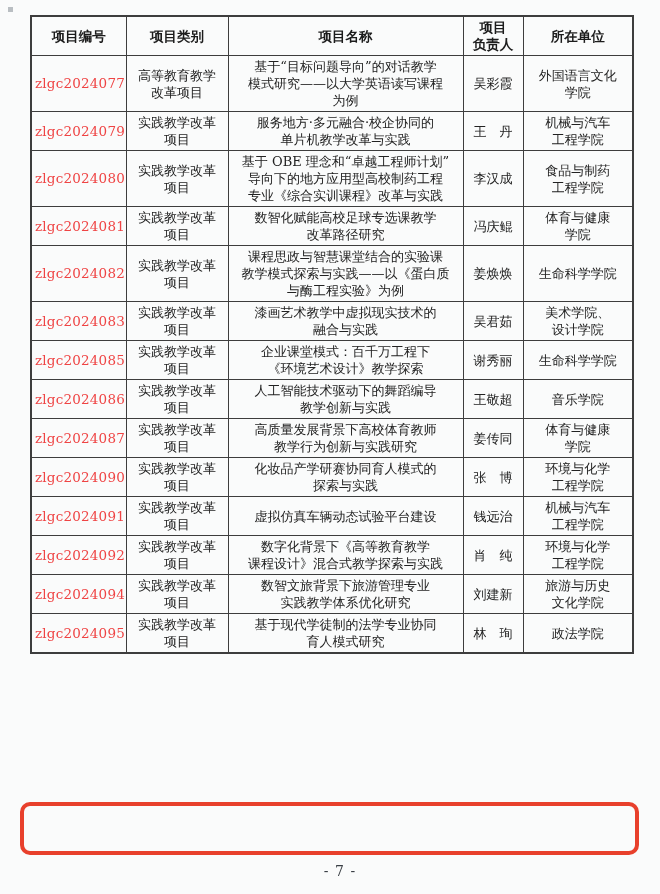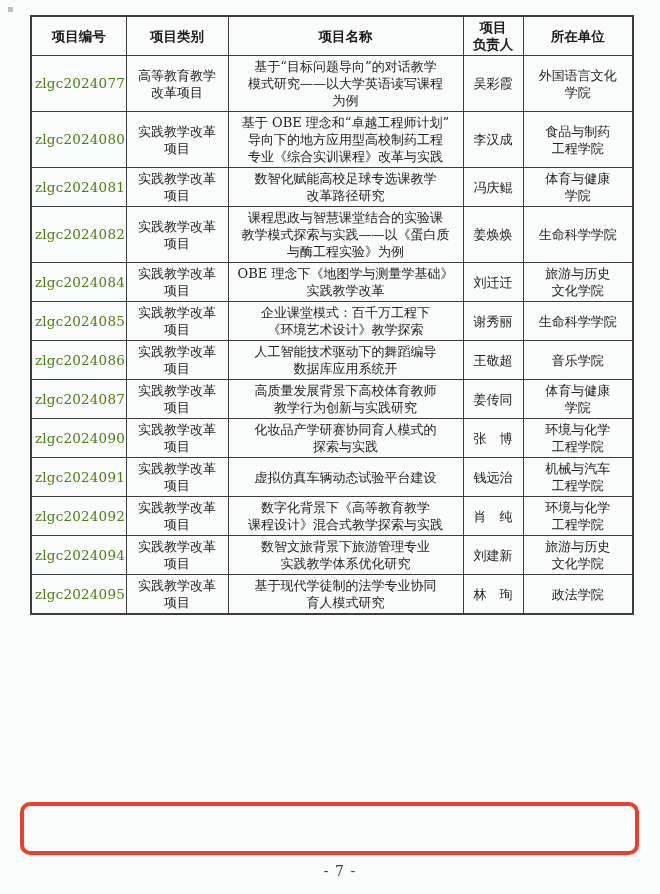--- a/index.html
+++ b/index.html
@@ -43,21 +43,21 @@
   }
   .project-table thead th {
     font-family: "Liberation Sans", "DejaVu Sans", sans-serif;
     font-weight: bold;
     font-size: 13.5px;
     color: #1c1c1c;
   }
   td.cell-code {
     font-size: 13.5px;
     letter-spacing: 0.2px;
-    color: #4d7c0f;
+    color: #ef4444;
   }
   .highlight-box {
     position: absolute;
     left: -10px;
     right: -7px;
     border: 4px solid #e8402c;
     border-radius: 10px;
     pointer-events: none;
     display: none;
   }
@@ -102,20 +102,30 @@
     <td class="cell-category">高等教育教学
 改革项目</td>
     <td class="cell-name">基于“目标问题导向”的对话教学
 模式研究——以大学英语读写课程
 为例</td>
     <td class="cell-leader">吴彩霞</td>
     <td class="cell-unit">外国语言文化
 学院</td>
   </tr>
           <tr>
+    <td class="cell-code">zlgc2024079</td>
+    <td class="cell-category">实践教学改革
+项目</td>
+    <td class="cell-name">服务地方·多元融合·校企协同的
+单片机教学改革与实践</td>
+    <td class="cell-leader">王　丹</td>
+    <td class="cell-unit">机械与汽车
+工程学院</td>
+  </tr>
+          <tr>
     <td class="cell-code">zlgc2024080</td>
     <td class="cell-category">实践教学改革
 项目</td>
     <td class="cell-name">基于 OBE 理念和“卓越工程师计划”
 导向下的地方应用型高校制药工程
 专业《综合实训课程》改革与实践</td>
     <td class="cell-leader">李汉成</td>
     <td class="cell-unit">食品与制药
 工程学院</td>
   </tr>
@@ -133,44 +143,44 @@
     <td class="cell-code">zlgc2024082</td>
     <td class="cell-category">实践教学改革
 项目</td>
     <td class="cell-name">课程思政与智慧课堂结合的实验课
 教学模式探索与实践——以《蛋白质
 与酶工程实验》为例</td>
     <td class="cell-leader">姜焕焕</td>
     <td class="cell-unit">生命科学学院</td>
   </tr>
           <tr>
-    <td class="cell-code">zlgc2024084</td>
-    <td class="cell-category">实践教学改革
-项目</td>
-    <td class="cell-name">OBE 理念下《地图学与测量学基础》
-实践教学改革</td>
-    <td class="cell-leader">刘迁迁</td>
-    <td class="cell-unit">旅游与历史
-文化学院</td>
+    <td class="cell-code">zlgc2024083</td>
+    <td class="cell-category">实践教学改革
+项目</td>
+    <td class="cell-name">漆画艺术教学中虚拟现实技术的
+融合与实践</td>
+    <td class="cell-leader">吴君茹</td>
+    <td class="cell-unit">美术学院、
+设计学院</td>
   </tr>
           <tr>
     <td class="cell-code">zlgc2024085</td>
     <td class="cell-category">实践教学改革
 项目</td>
     <td class="cell-name">企业课堂模式：百千万工程下
 《环境艺术设计》教学探索</td>
     <td class="cell-leader">谢秀丽</td>
     <td class="cell-unit">生命科学学院</td>
   </tr>
           <tr>
     <td class="cell-code">zlgc2024086</td>
     <td class="cell-category">实践教学改革
 项目</td>
     <td class="cell-name">人工智能技术驱动下的舞蹈编导
-数据库应用系统开</td>
+教学创新与实践</td>
     <td class="cell-leader">王敬超</td>
     <td class="cell-unit">音乐学院</td>
   </tr>
           <tr>
     <td class="cell-code">zlgc2024087</td>
     <td class="cell-category">实践教学改革
 项目</td>
     <td class="cell-name">高质量发展背景下高校体育教师
 教学行为创新与实践研究</td>
     <td class="cell-leader">姜传同</td>

